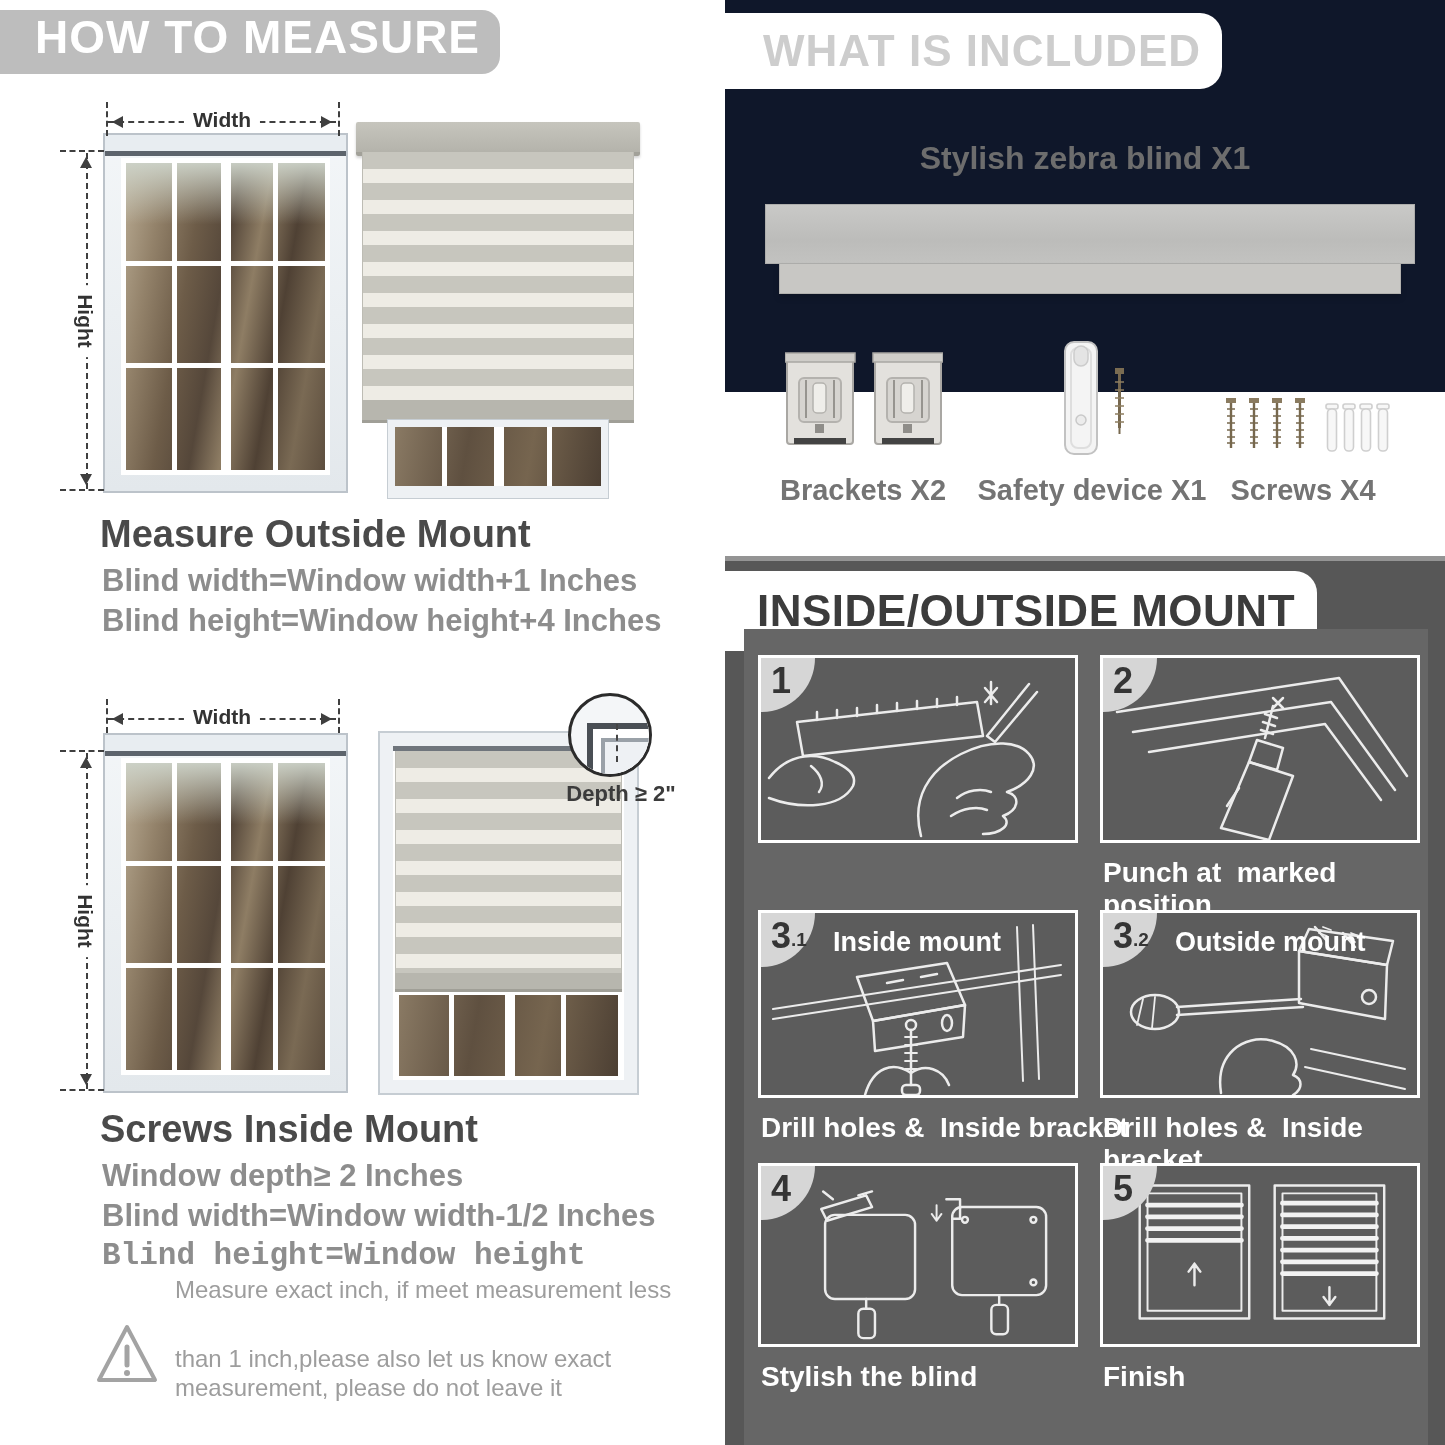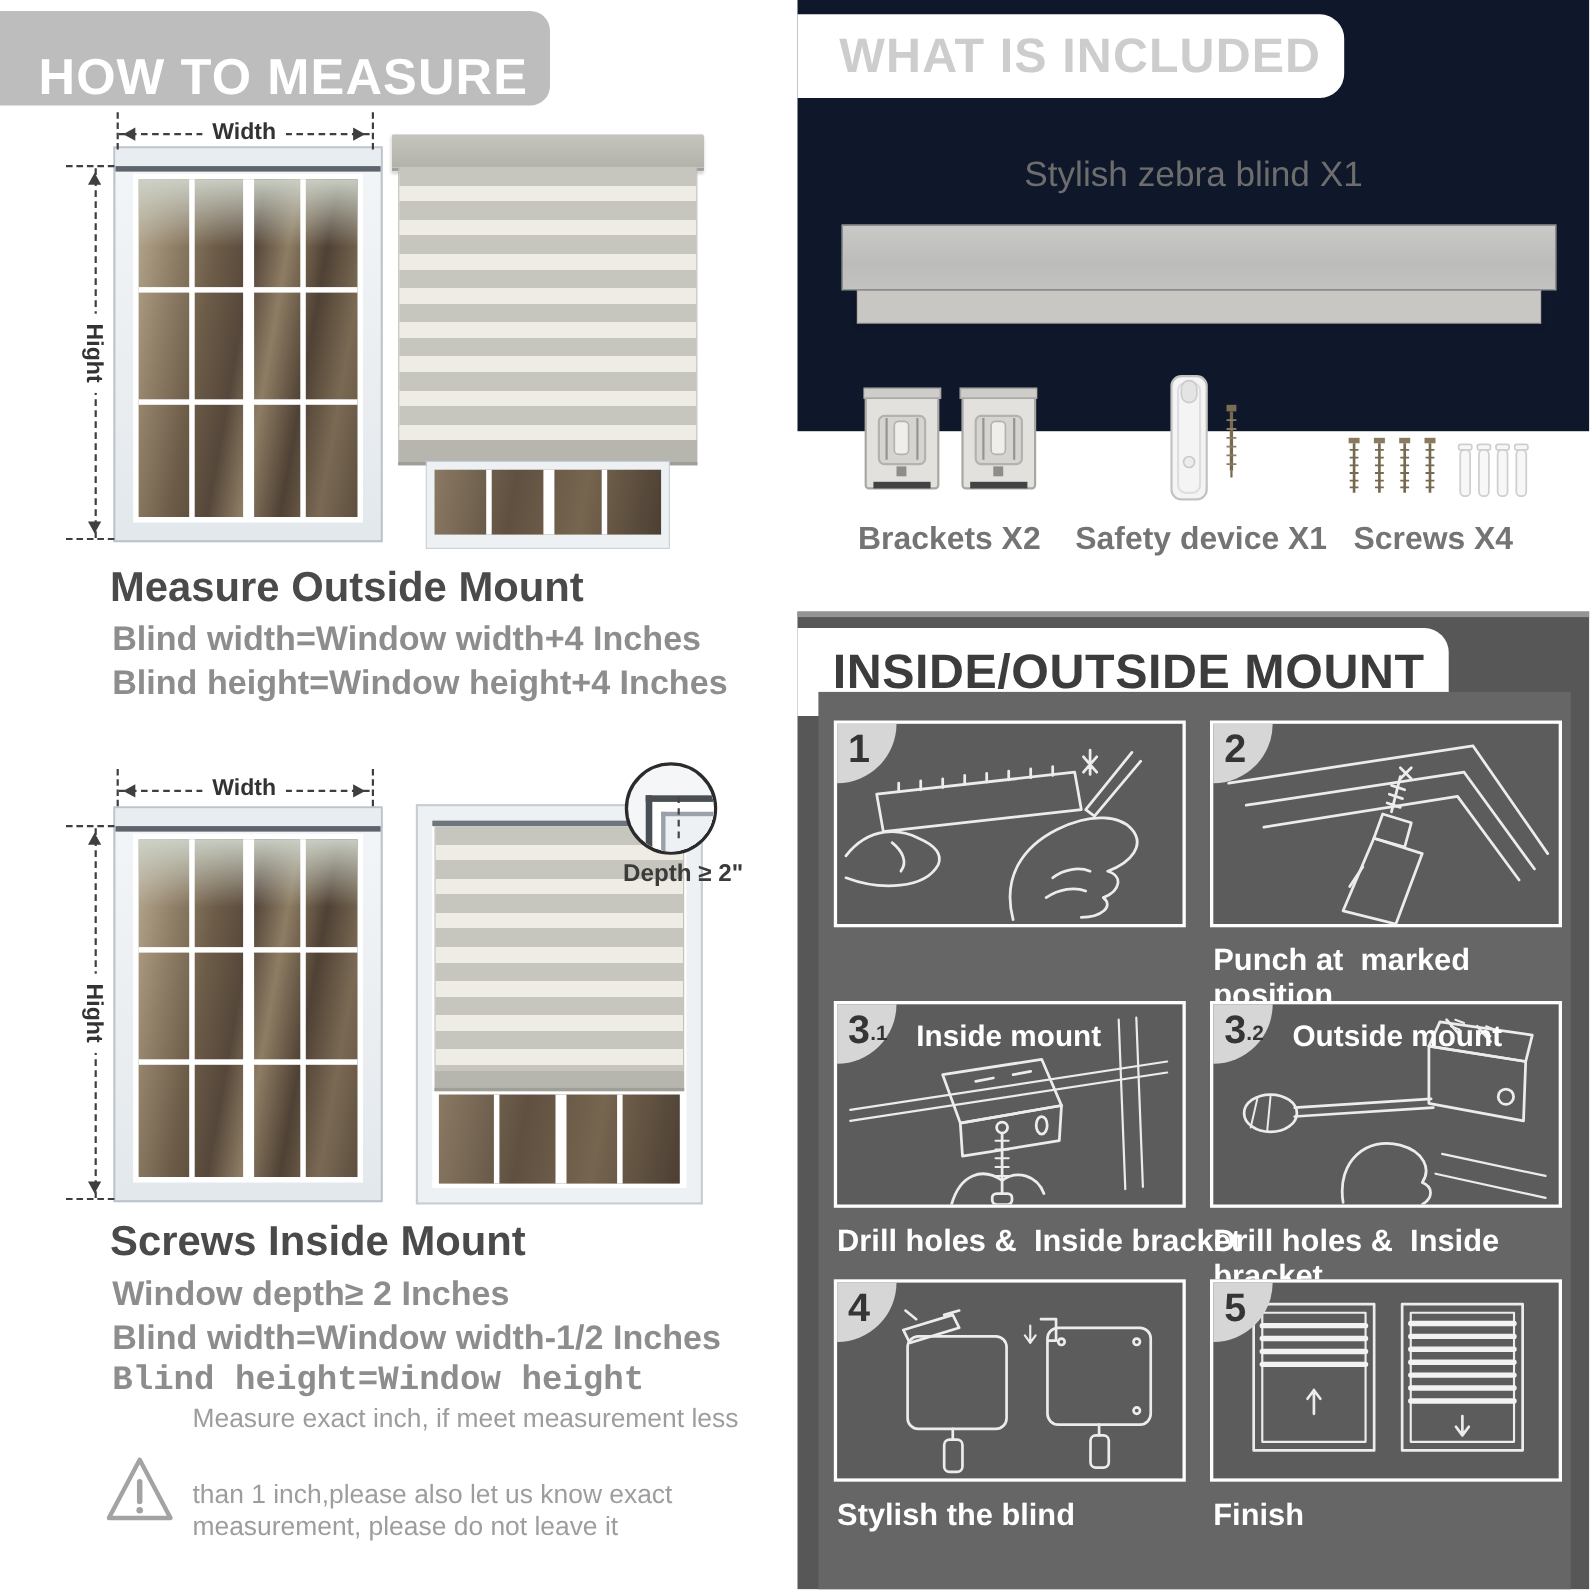--- a/index.html
+++ b/index.html
@@ -1,22 +1,22 @@
 <!DOCTYPE html>
 <html><head>
 <meta charset="utf-8">
 <style>
   html,body{margin:0;padding:0;background:#fff;}
   #page{position:relative;width:1445px;height:1445px;background:#ffffff;overflow:hidden;
         font-family:"Liberation Sans","DejaVu Sans",sans-serif;}
   .abs{position:absolute;}
 
   
-  .banner-left{left:0;top:10px;width:500px;height:86px;background:#bdbdbd;
-    border-radius:0 18px 18px 0;display:flex;align-items:flex-end;}
+  .banner-left{left:0;top:10px;width:500px;height:64px;background:#bdbdbd;
+    border-radius:0 18px 18px 0;display:flex;align-items:flex-start;}
   .banner-left span{color:#fff;font-weight:700;font-size:46px;letter-spacing:1px;padding-left:35px;}
   .banner-included{left:0;top:13px;width:497px;height:76px;background:#ffffff;
     border-radius:0 22px 22px 0;display:flex;align-items:center;}
   .banner-included span{color:#cdcdcd;font-weight:700;font-size:44px;letter-spacing:1px;padding-left:38px;}
   .banner-mount{left:0;top:10px;width:592px;height:80px;background:#ffffff;
     border-radius:0 22px 22px 0;display:flex;align-items:center;}
   .banner-mount span{color:#3c3c3c;font-weight:700;font-size:44px;letter-spacing:.5px;padding-left:32px;}
 
   
   .h-title{font-size:38px;font-weight:700;color:#4a4a4a;}
@@ -73,21 +73,21 @@
   .mag .f2{position:absolute;left:38%;top:54%;right:-6%;bottom:-6%;background:#eef1f4;
     border-top:4px solid #9aa1a8;border-left:4px solid #9aa1a8;}
   .mag .dash{position:absolute;left:58%;top:36%;height:48%;border-left:2px dashed #444;}
   .depth-label{font-size:22px;font-weight:700;color:#3b3b3b;}
 
   
   #right{left:725px;top:0;width:720px;height:1445px;}
   .light-sec{left:0;top:0;width:720px;height:392px;background:#0f172a;}
   .dark-sec{left:0;top:556px;width:720px;height:889px;background:#575757;border-top:5px solid #949494;box-sizing:border-box;}
   .inner-panel{left:19px;top:68px;width:684px;height:821px;background:#666666;}
-  .blind-name{left:0;top:140px;width:720px;text-align:center;font-size:32px;font-weight:400;color:#6d6d6d;}
+  .blind-name{left:0;top:140px;width:720px;text-align:center;font-size:32px;font-weight:700;color:#6d6d6d;}
   .headrail-top{left:40px;top:204px;width:650px;height:60px;
     background:linear-gradient(180deg,#c9c9c7,#bcbcba 60%,#c2c2c0);border:1px solid #aeaeac;box-sizing:border-box;}
   .headrail-lip{left:54px;top:264px;width:622px;height:30px;background:#c8c7c4;
     box-shadow:0 4px 6px rgba(0,0,0,.15);border:1px solid #b2b1ae;border-top:none;box-sizing:border-box;}
   .item-label{top:474px;text-align:center;font-size:29px;font-weight:700;color:#747474;}
 
   
   .step-panel{width:320px;height:188px;background:#5c5c5c;border:3px solid #ffffff;box-sizing:border-box;}
   .step-art{position:absolute;inset:0;width:100%;height:100%;}
   .badge{position:absolute;left:0;top:0;width:54px;height:54px;background:#d6d6d6;
@@ -142,21 +142,21 @@
     <div class="abs win-under" style="left:26px;top:298px;width:220px;height:78px;">
       <div class="glass dark" style="height:100%;">
         <div class="vline" style="left:23%;"></div>
         <div class="vline c" style="left:calc(50% - 4px);"></div>
         <div class="vline" style="left:74%;"></div>
       </div>
     </div>
   </div>
 
   <div class="abs h-title" style="left:100px;top:513px;">Measure Outside Mount</div>
-  <div class="abs h-line" style="left:102px;top:563px;">Blind width=Window width+4 Inches</div>
+  <div class="abs h-line" style="left:102px;top:563px;">Blind width=Window width+1 Inches</div>
   <div class="abs h-line" style="left:102px;top:603px;">Blind height=Window height+4 Inches</div>
 
   <div class="abs" style="left:103px;top:733px;">
     <div class="win" style="position:relative;">
       <div class="win-top"></div>
       <div class="glass-wrap">
         <div class="glass">
           <div class="vline" style="left:23%;"></div>
           <div class="vline c" style="left:calc(50% - 5px);"></div>
           <div class="vline" style="left:74%;"></div>

